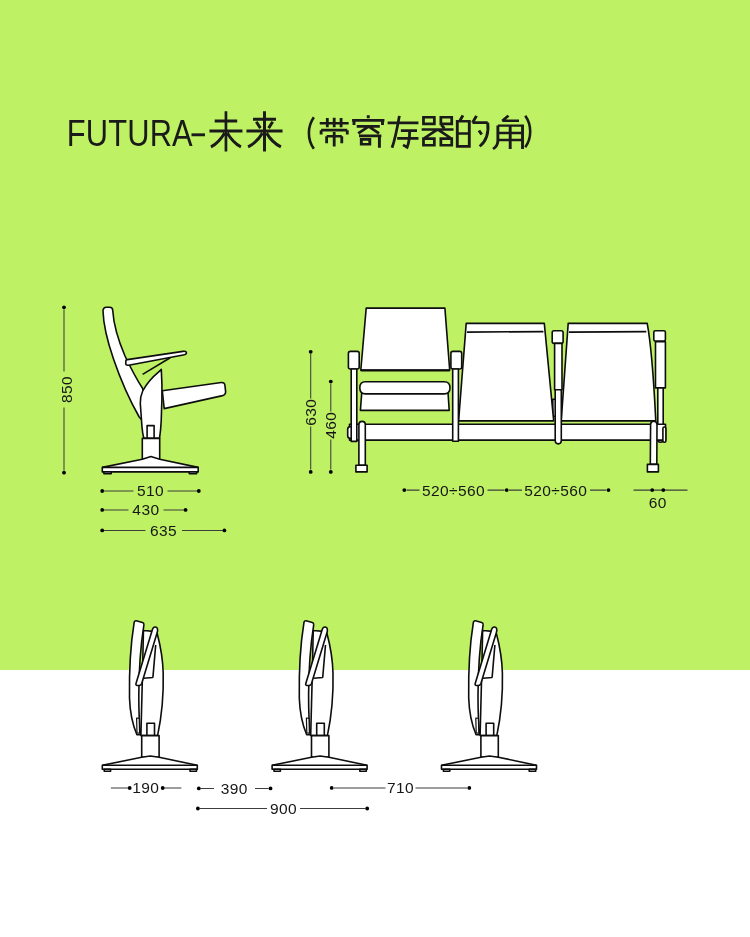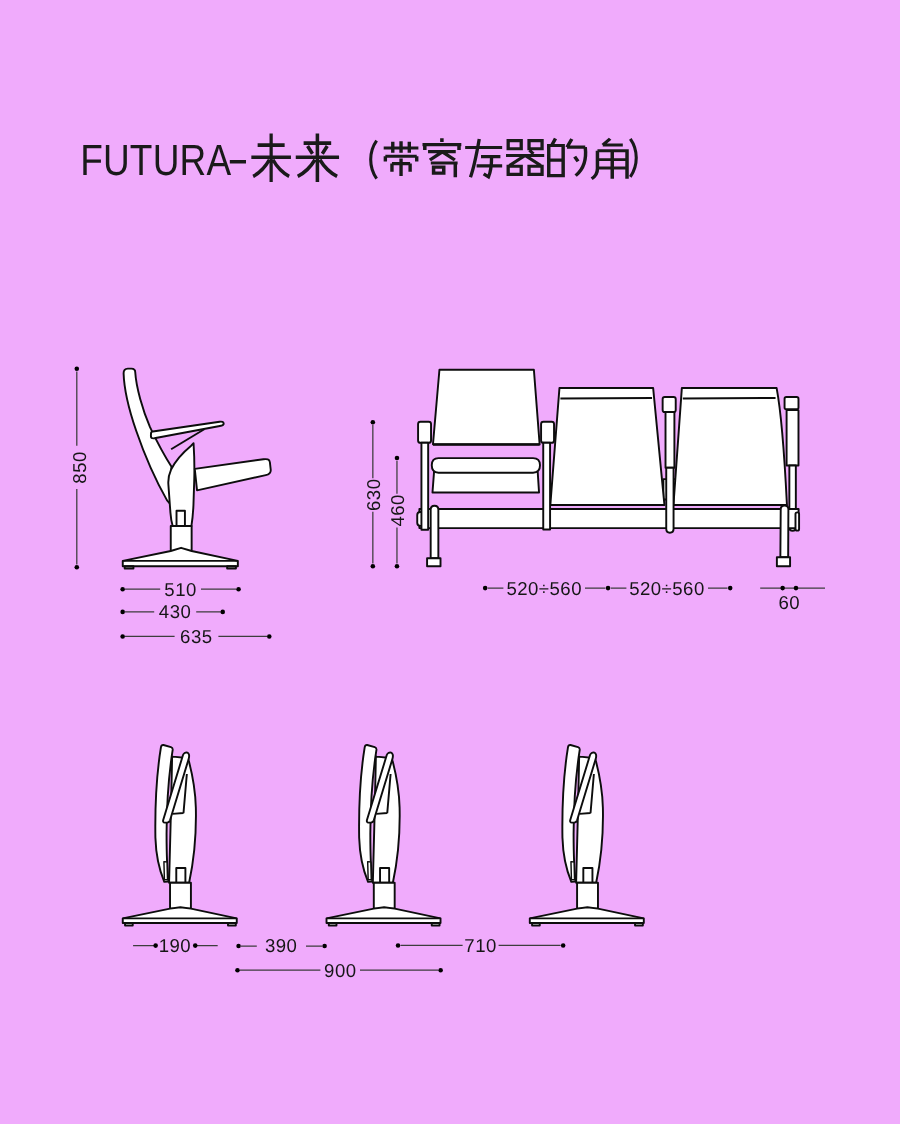--- a/index.html
+++ b/index.html
@@ -1,16 +1,16 @@
 <!DOCTYPE html>
 <html><head>
 <meta charset="utf-8">
 <style>
 html,body{margin:0;padding:0;width:750px;height:937px;background:#ffffff;overflow:hidden}
-#page{position:relative;width:750px;height:937px;background:#f0abfc}
+#page{position:relative;width:750px;height:670px;background:#bef264}
 svg{position:absolute;top:0;left:0}
 </style>
 </head>
 <body>
 <div id="page">
 <svg width="750" height="937" viewBox="0 0 750 937" font-family="Liberation Sans, sans-serif">
 
 <g id="title" stroke="#1a1a1a" fill="none">
 <text x="0" y="0" transform="translate(66.8,145.6) scale(0.845,1)" font-size="36.5" fill="#1a1a1a" stroke="none" letter-spacing="0.2">FUTURA</text>
 <path d="M 191.5,134.8 L 205,134.8" stroke-width="2.9"></path>

